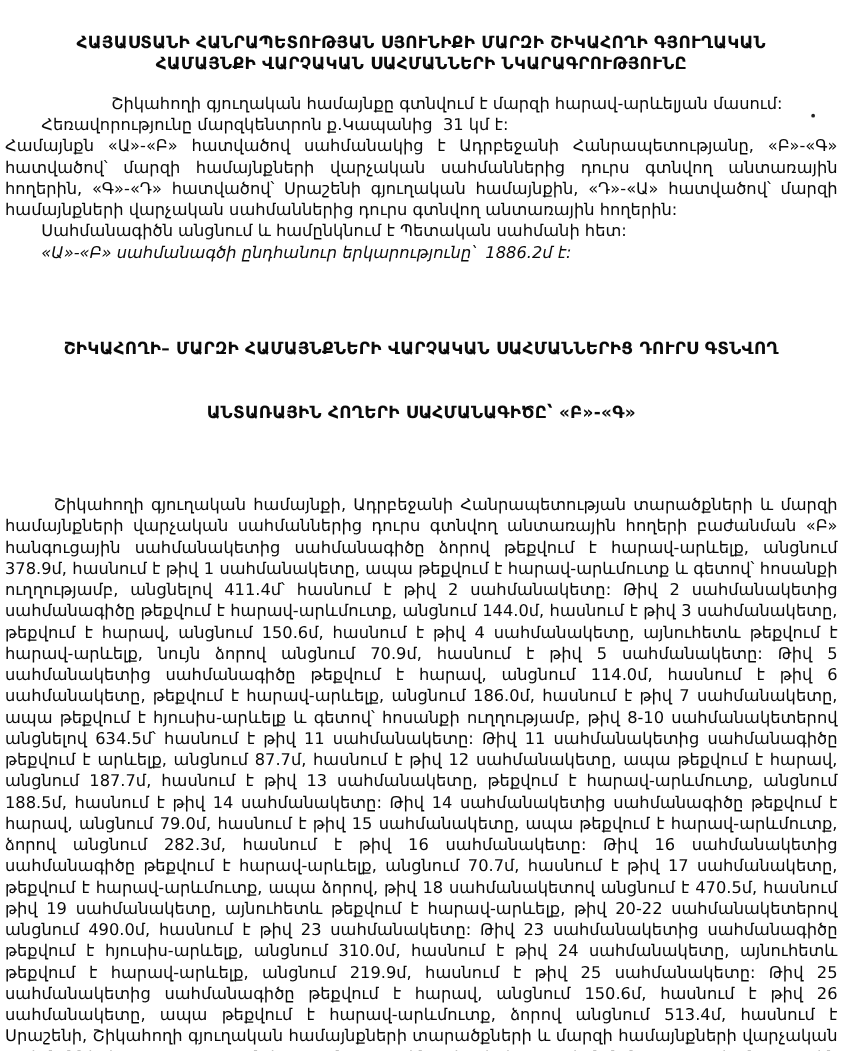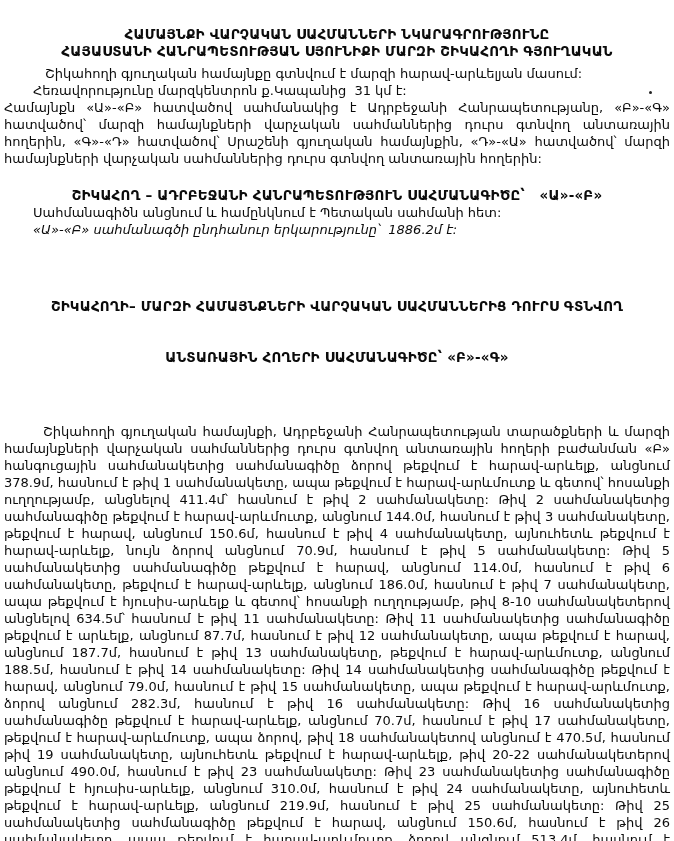--- a/index.html
+++ b/index.html
@@ -24,23 +24,24 @@
     text-align: center;
     font-weight: bold;
     font-size: 13.5px;
     line-height: 17px;
     letter-spacing: 0.2px;
   }
   p {
     margin: 0;
   }
   .intro-line-1 {
-    margin-top: 5px;
+    margin-top: 15px;
     text-indent: 41px;
     white-space: pre-wrap;
+    text-align: center;
   }
   .intro-line-2 {
     text-indent: 29px;
     white-space: pre-wrap;
   }
   .intro-borders {
     text-align: justify;
   }
   .section-heading {
     text-align: center;
@@ -80,31 +81,30 @@
     background: #222;
     border-radius: 50%;
   }
 </style>
 </head>
 <body>
 
 <div class="page">
 
   <div class="doc-title">
+    <div>ՀԱՅԱՍՏԱՆԻ ՀԱՆՐԱՊԵՏՈՒԹՅԱՆ ՍՅՈՒՆԻՔԻ ՄԱՐԶԻ ՇԻԿԱՀՈՂԻ ԳՅՈՒՂԱԿԱՆ</div>
     <div>ՀԱՄԱՅՆՔԻ ՎԱՐՉԱԿԱՆ ՍԱՀՄԱՆՆԵՐԻ ՆԿԱՐԱԳՐՈՒԹՅՈՒՆԸ</div>
-    <div>ՀԱՅԱՍՏԱՆԻ ՀԱՆՐԱՊԵՏՈՒԹՅԱՆ ՍՅՈՒՆԻՔԻ ՄԱՐԶԻ ՇԻԿԱՀՈՂԻ ԳՅՈՒՂԱԿԱՆ</div>
   </div>
 
   <p class="intro-line-1">Շիկահողի գյուղական համայնքը գտնվում է մարզի հարավ-արևելյան մասում:</p>
 
   <p class="intro-line-2">Հեռավորությունը մարզկենտրոն ք.Կապանից  31 կմ է:</p>
 
   <p class="intro-borders">Համայնքն «Ա»-«Բ» հատվածով սահմանակից է Ադրբեջանի Հանրապետությանը, «Բ»-«Գ» հատվածով՝ մարզի համայնքների վարչական սահմաններից դուրս գտնվող անտառային հողերին, «Գ»-«Դ» հատվածով՝ Սրաշենի գյուղական համայնքին, «Դ»-«Ա» հատվածով՝ մարզի համայնքների վարչական սահմաններից դուրս գտնվող անտառային  հողերին:</p>
 
-  <div class="section-heading heading-ab">ՇԻԿԱՀՈՂ – ԱԴՐԲԵՋԱՆԻ ՀԱՆՐԱՊԵՏՈՒԹՅՈՒՆ ՍԱՀՄԱՆԱԳԻԾԸ՝   «Ա»-«Բ»</div>
 
   <p class="state-border-line">Սահմանագիծն անցնում և համընկնում է Պետական սահմանի հետ:</p>
 
   <p class="length-line-ab">«Ա»-«Բ» սահմանագծի ընդհանուր երկարությունը՝  1886.2մ է:</p>
 
   <div class="section-heading heading-bg">
     <div>ՇԻԿԱՀՈՂԻ– ՄԱՐԶԻ ՀԱՄԱՅՆՔՆԵՐԻ ՎԱՐՉԱԿԱՆ ՍԱՀՄԱՆՆԵՐԻՑ ԴՈՒՐՍ ԳՏՆՎՈՂ</div>
     <div>ԱՆՏԱՌԱՅԻՆ ՀՈՂԵՐԻ ՍԱՀՄԱՆԱԳԻԾԸ՝ «Բ»-«Գ»</div>
   </div>
 

